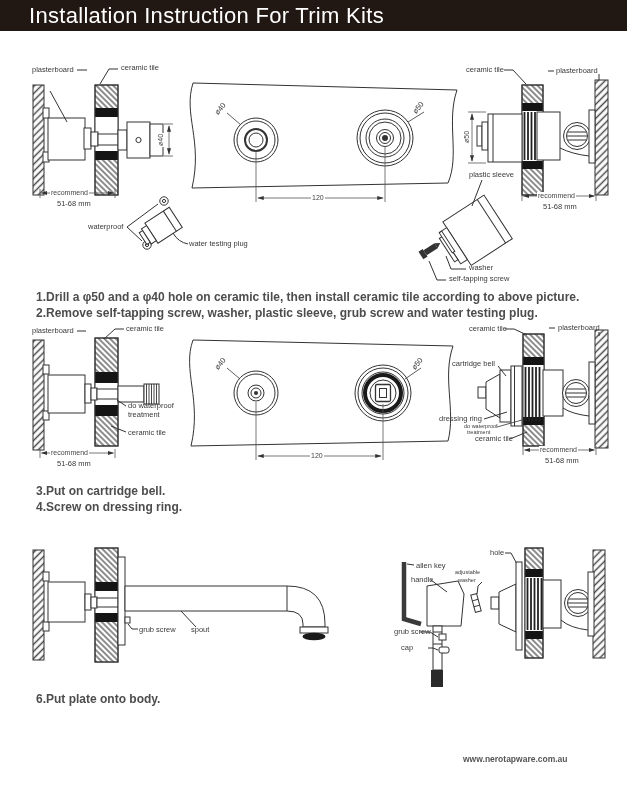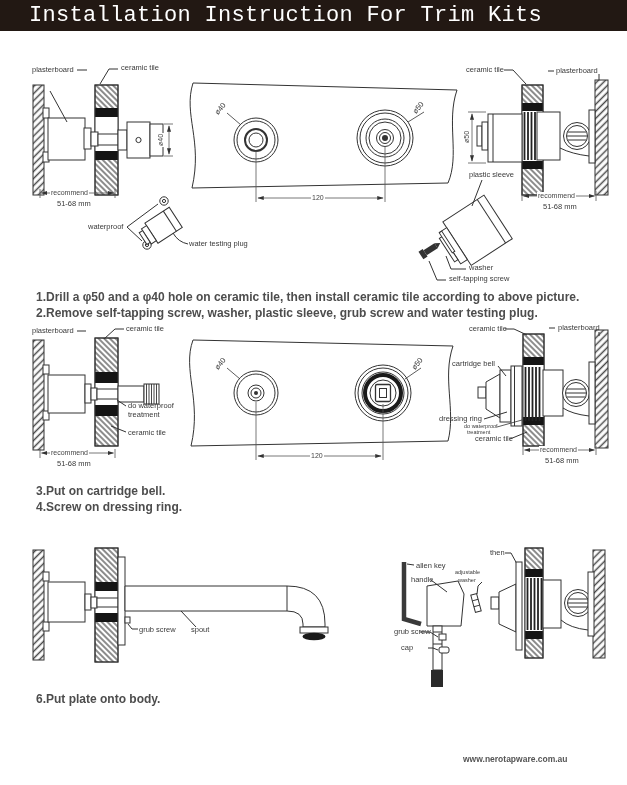--- a/index.html
+++ b/index.html
@@ -1,20 +1,20 @@
 <!DOCTYPE html>
 <html><head>
 <meta charset="utf-8">
 <style>
   html,body { margin:0; padding:0; background:#fff; }
   .page { position:relative; width:627px; height:785px; background:#fff; overflow:hidden;
           font-family:"Liberation Sans", sans-serif; }
   .header { position:absolute; top:0; left:0; width:627px; height:31px; background:#221813;
             color:#fff; display:flex; align-items:center; box-sizing:border-box; padding-left:29px; }
-  .header span { font-size:22px; letter-spacing:0.3px;font-family:Liberation Mono, monospace; }
+  .header span { font-size:22px; letter-spacing:0.3px; }
   .fig { position:absolute; left:0; width:627px; }
   .fig svg { position:absolute; top:0; left:0; }
   .lbl { position:absolute; font-size:7.5px; line-height:8px; color:#3a3a3a; white-space:nowrap; }
   .lbl.sm { font-size:5.5px; line-height:6px; }
   .lbl.dim { font-size:7px; background:#fff; padding:0 1px; color:#444; }
   .lbl.v { transform:rotate(-90deg); transform-origin:center center; }
   .lbl.d { transform:rotate(-52deg); transform-origin:center center; }
   .step { position:absolute; left:36px; font-size:12px; font-weight:700; color:#4d4d4d; white-space:nowrap; }
   .footer { position:absolute; left:463px; top:754px; font-size:8.5px; font-weight:700; color:#555; }
 </style>
@@ -416,20 +416,20 @@
       </g>
     </svg>
     <span class="lbl" style="left:139px;top:86px">grub screw</span>
     <span class="lbl" style="left:191px;top:86px">spout</span>
     <span class="lbl" style="left:416px;top:22px">allen key</span>
     <span class="lbl" style="left:411px;top:36px">handle</span>
     <span class="lbl sm" style="left:455px;top:29px">adjustable</span>
     <span class="lbl sm" style="left:458px;top:37px">washer</span>
     <span class="lbl" style="left:394px;top:88px">grub screw</span>
     <span class="lbl" style="left:401px;top:104px">cap</span>
-    <span class="lbl" style="left:490px;top:9px">then</span>
+    <span class="lbl" style="left:490px;top:9px">hole</span>
   </div>
 
   <span class="step" style="top:692px">6.Put plate onto body.</span>
 
   <span class="footer">www.nerotapware.com.au</span>
 
 </div>
 
 </body></html>

